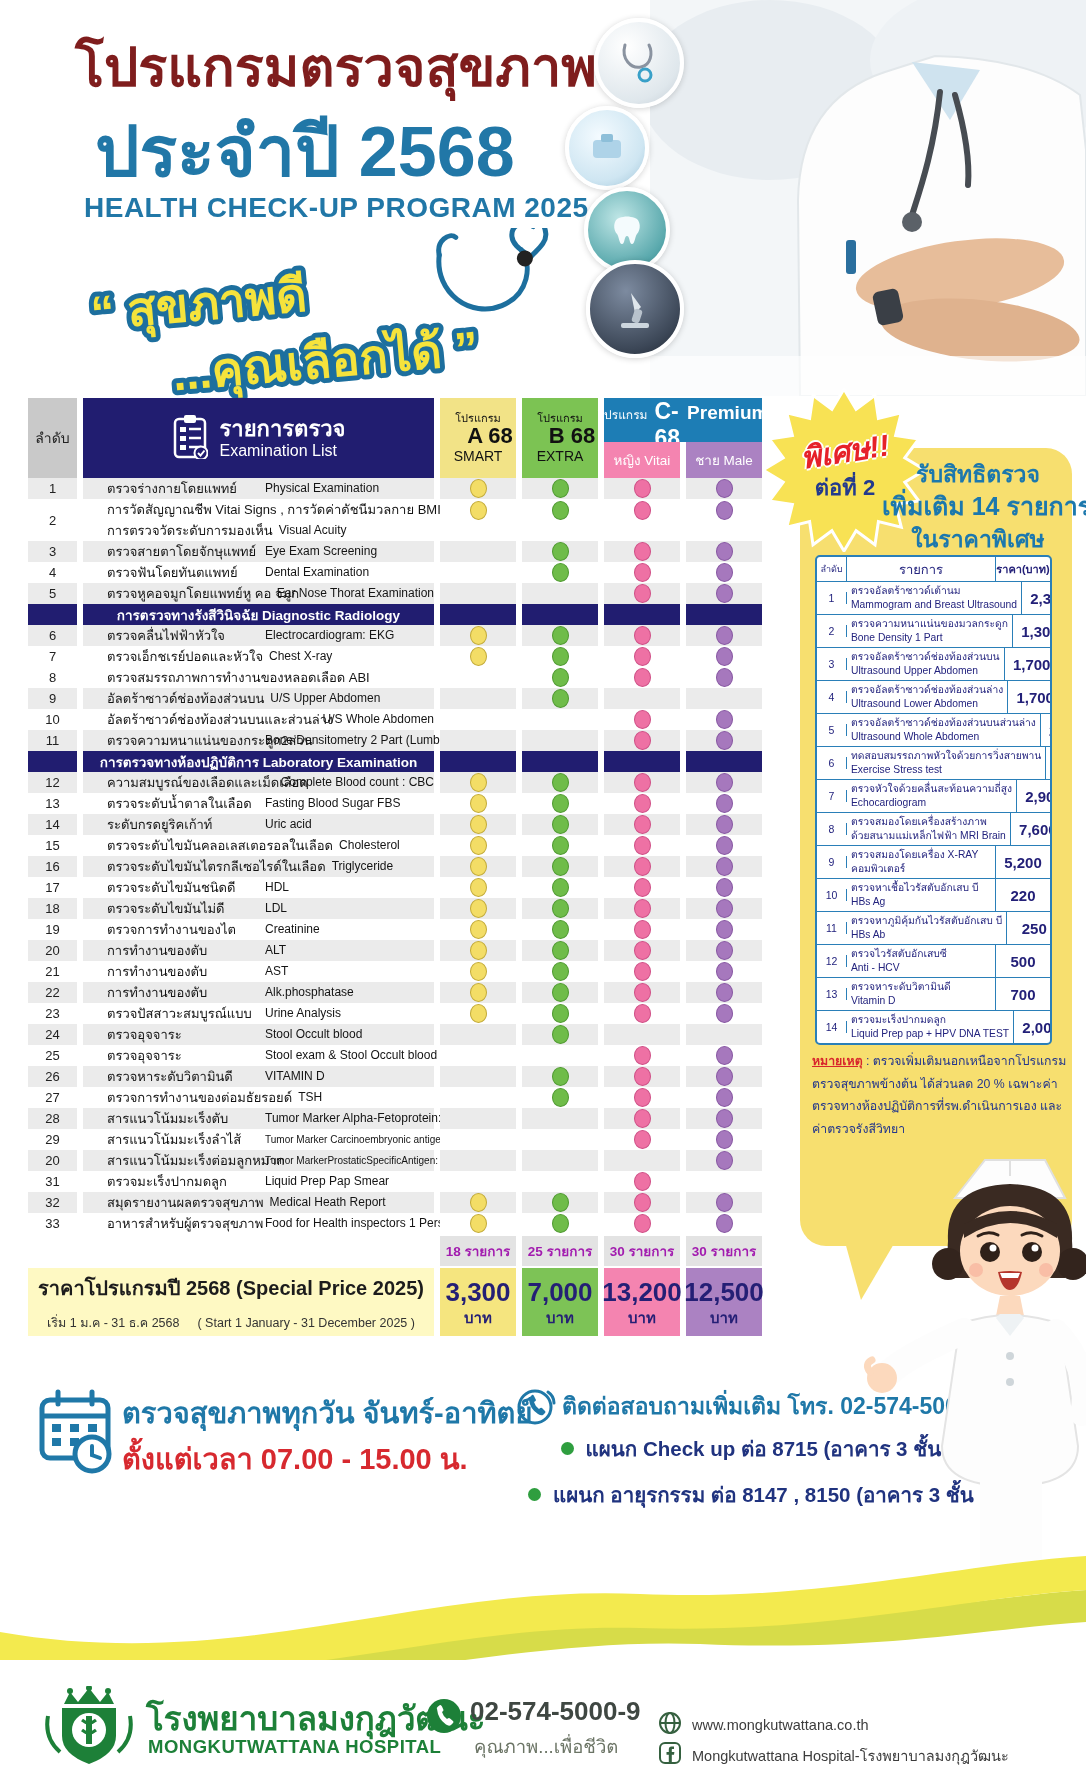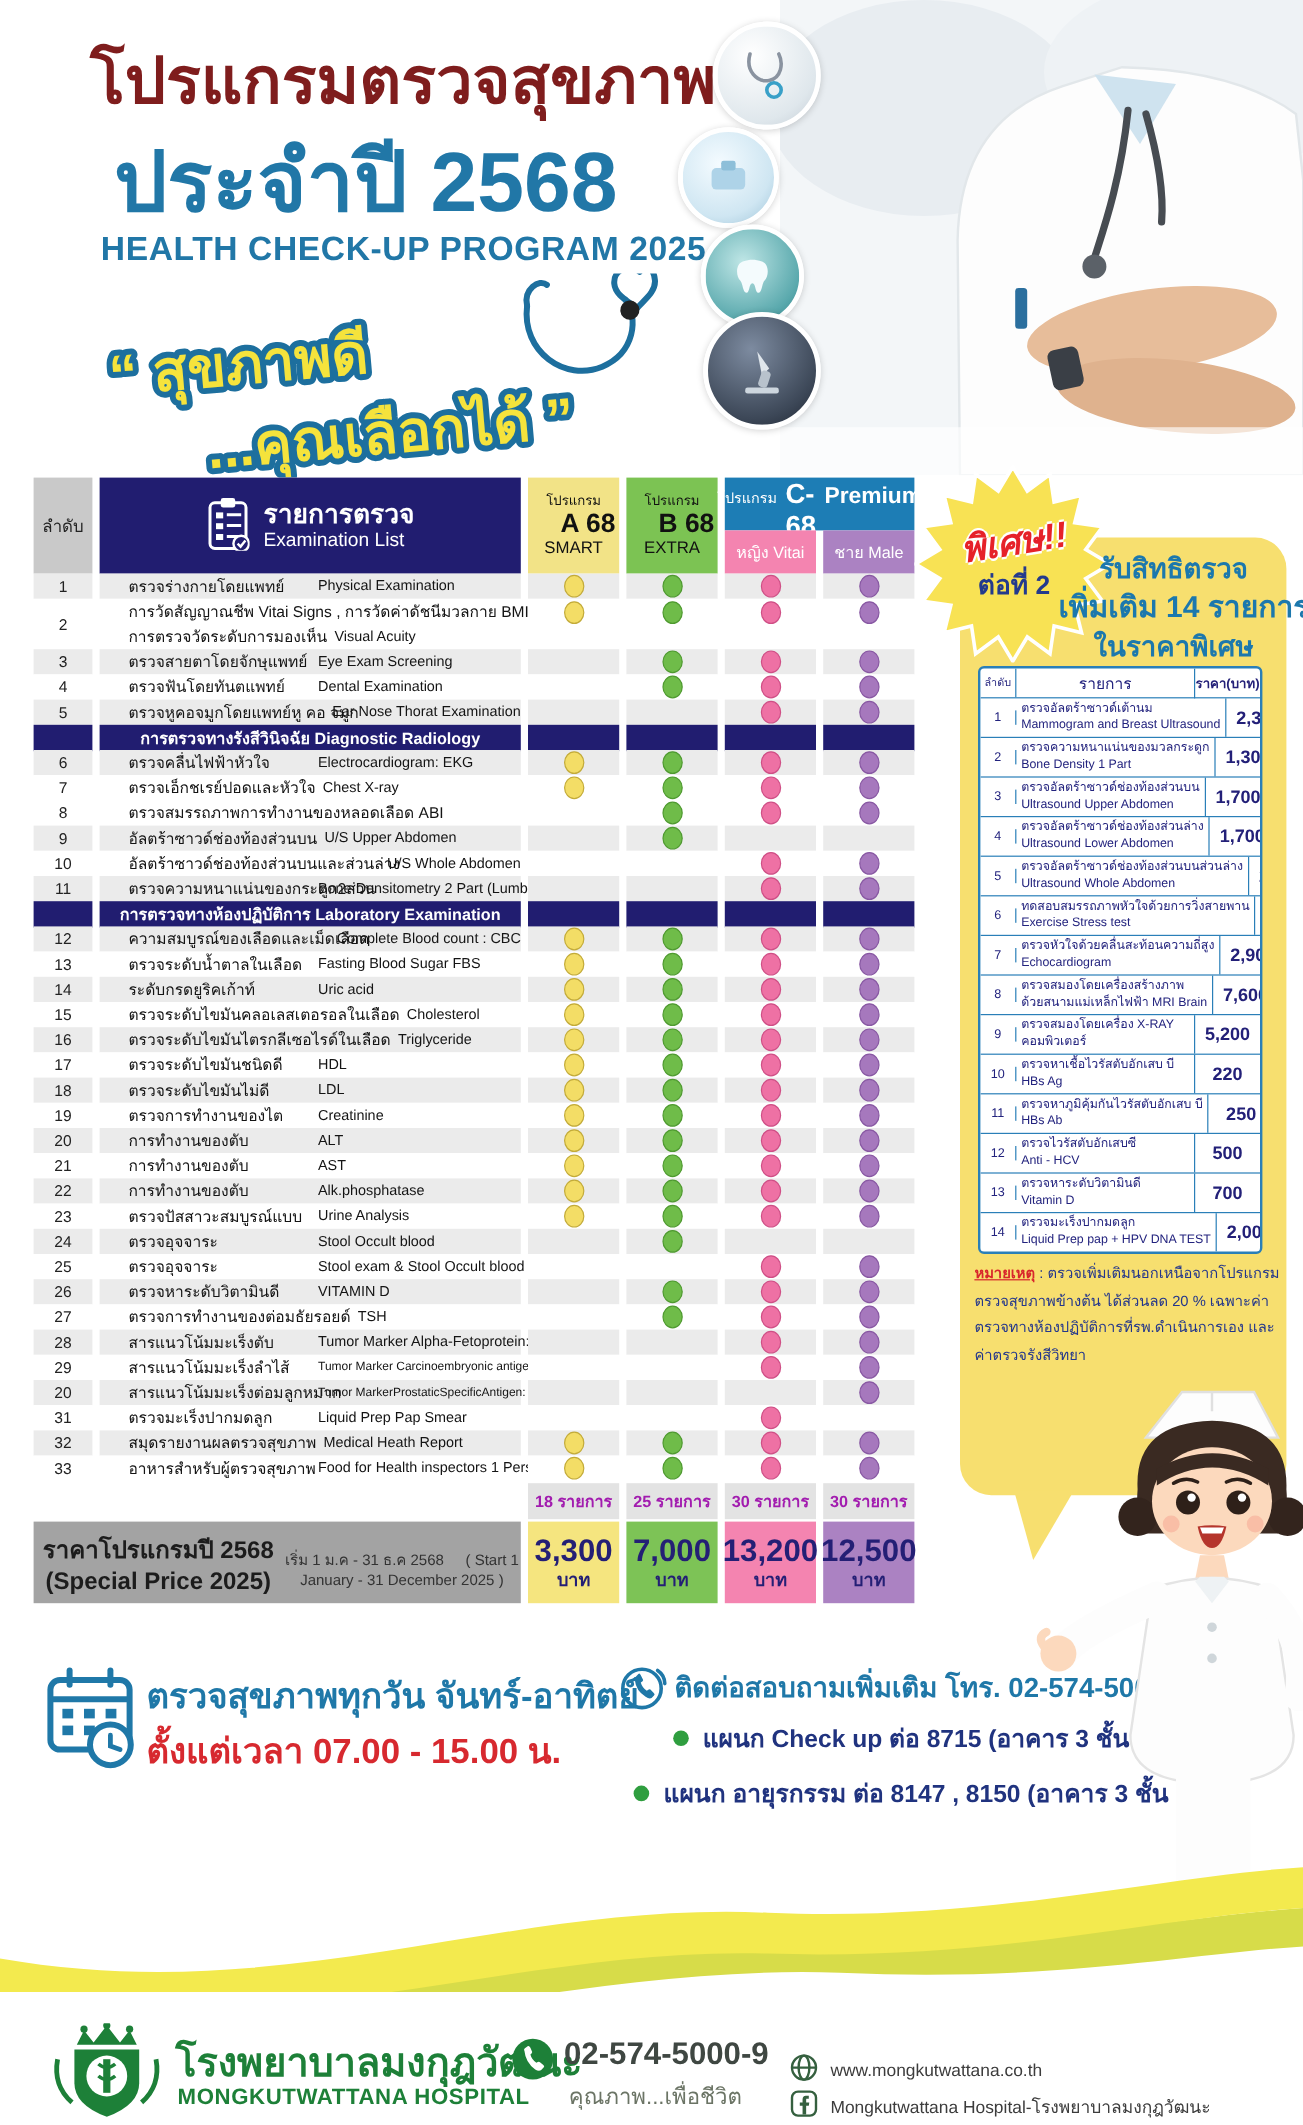--- a/index.html
+++ b/index.html
@@ -70,21 +70,21 @@
   .dot-b{background:#6fbc49;border:1px solid #4f9a30;}
   .dot-f{background:#ee71a4;border:1px solid #cf4f86;}
   .dot-m{background:#a678bd;border:1px solid #8858a3;}
 
   
   #count-row{height:30px;margin-top:2px;}
   #count-row .fill{background:#e3e3e3;justify-content:center;font-size:13.5px;font-weight:bold;color:#a21caf;}
   #count-row .blank .fill{background:transparent;}
   #price-row{height:68px;margin-top:2px;}
   .price-left{grid-column:1 / span 2;}
-  .price-left .fill{background:#a3a3a3;flex-direction:row;justify-content:center;text-align:center;}
+  .price-left .fill{background:#fef9c3;flex-direction:column;justify-content:center;text-align:center;}
   .price-title{font-size:20px;font-weight:bold;color:#1c1c1c;}
   .price-period{font-size:12.5px;color:#333;margin-top:9px;text-align:center;}
   .price-period .pe{margin-left:18px;}
   #price-row .pcell .fill{flex-direction:column;justify-content:center;gap:5px;}
   .pnum{font-size:26px;font-weight:bold;color:#241f75;line-height:1;}
   .pbaht{font-size:15px;font-weight:bold;color:#241f75;line-height:1;}
   .bg-a{background:#f5e57f !important;} .bg-b{background:#7dc356 !important;}
   .bg-f{background:#f484b0 !important;} .bg-m{background:#ab82c2 !important;}
 
   

